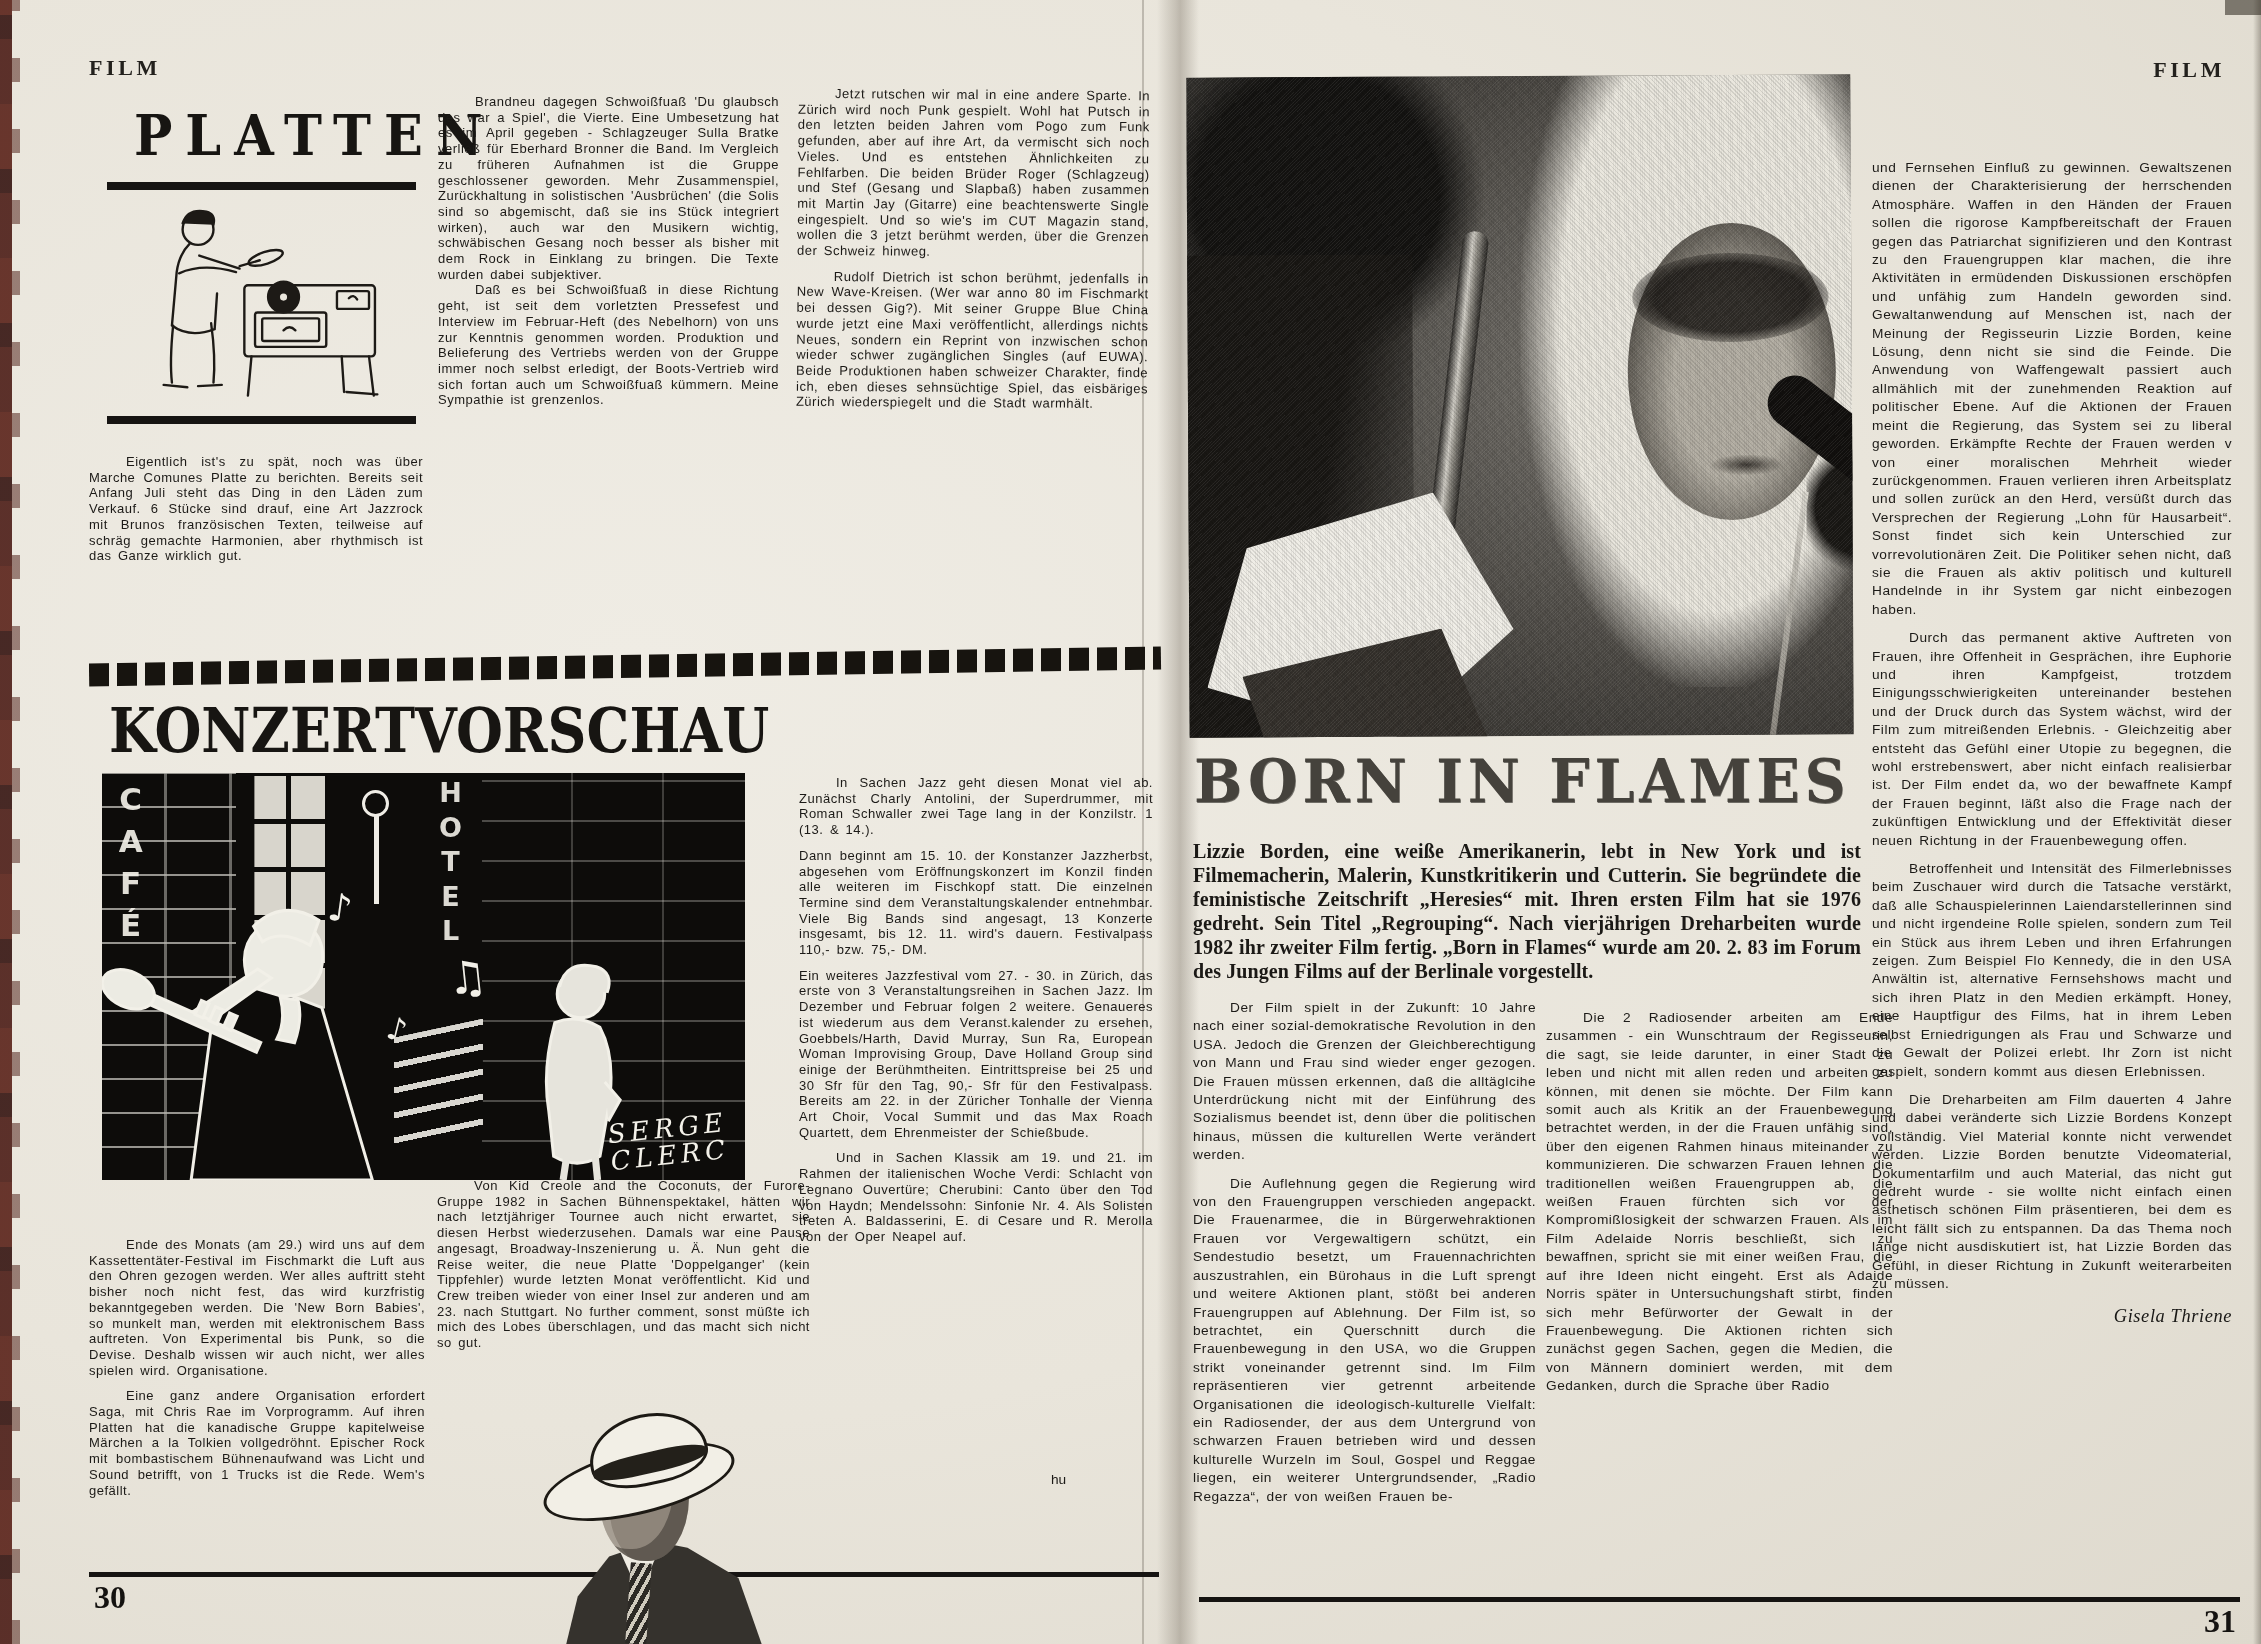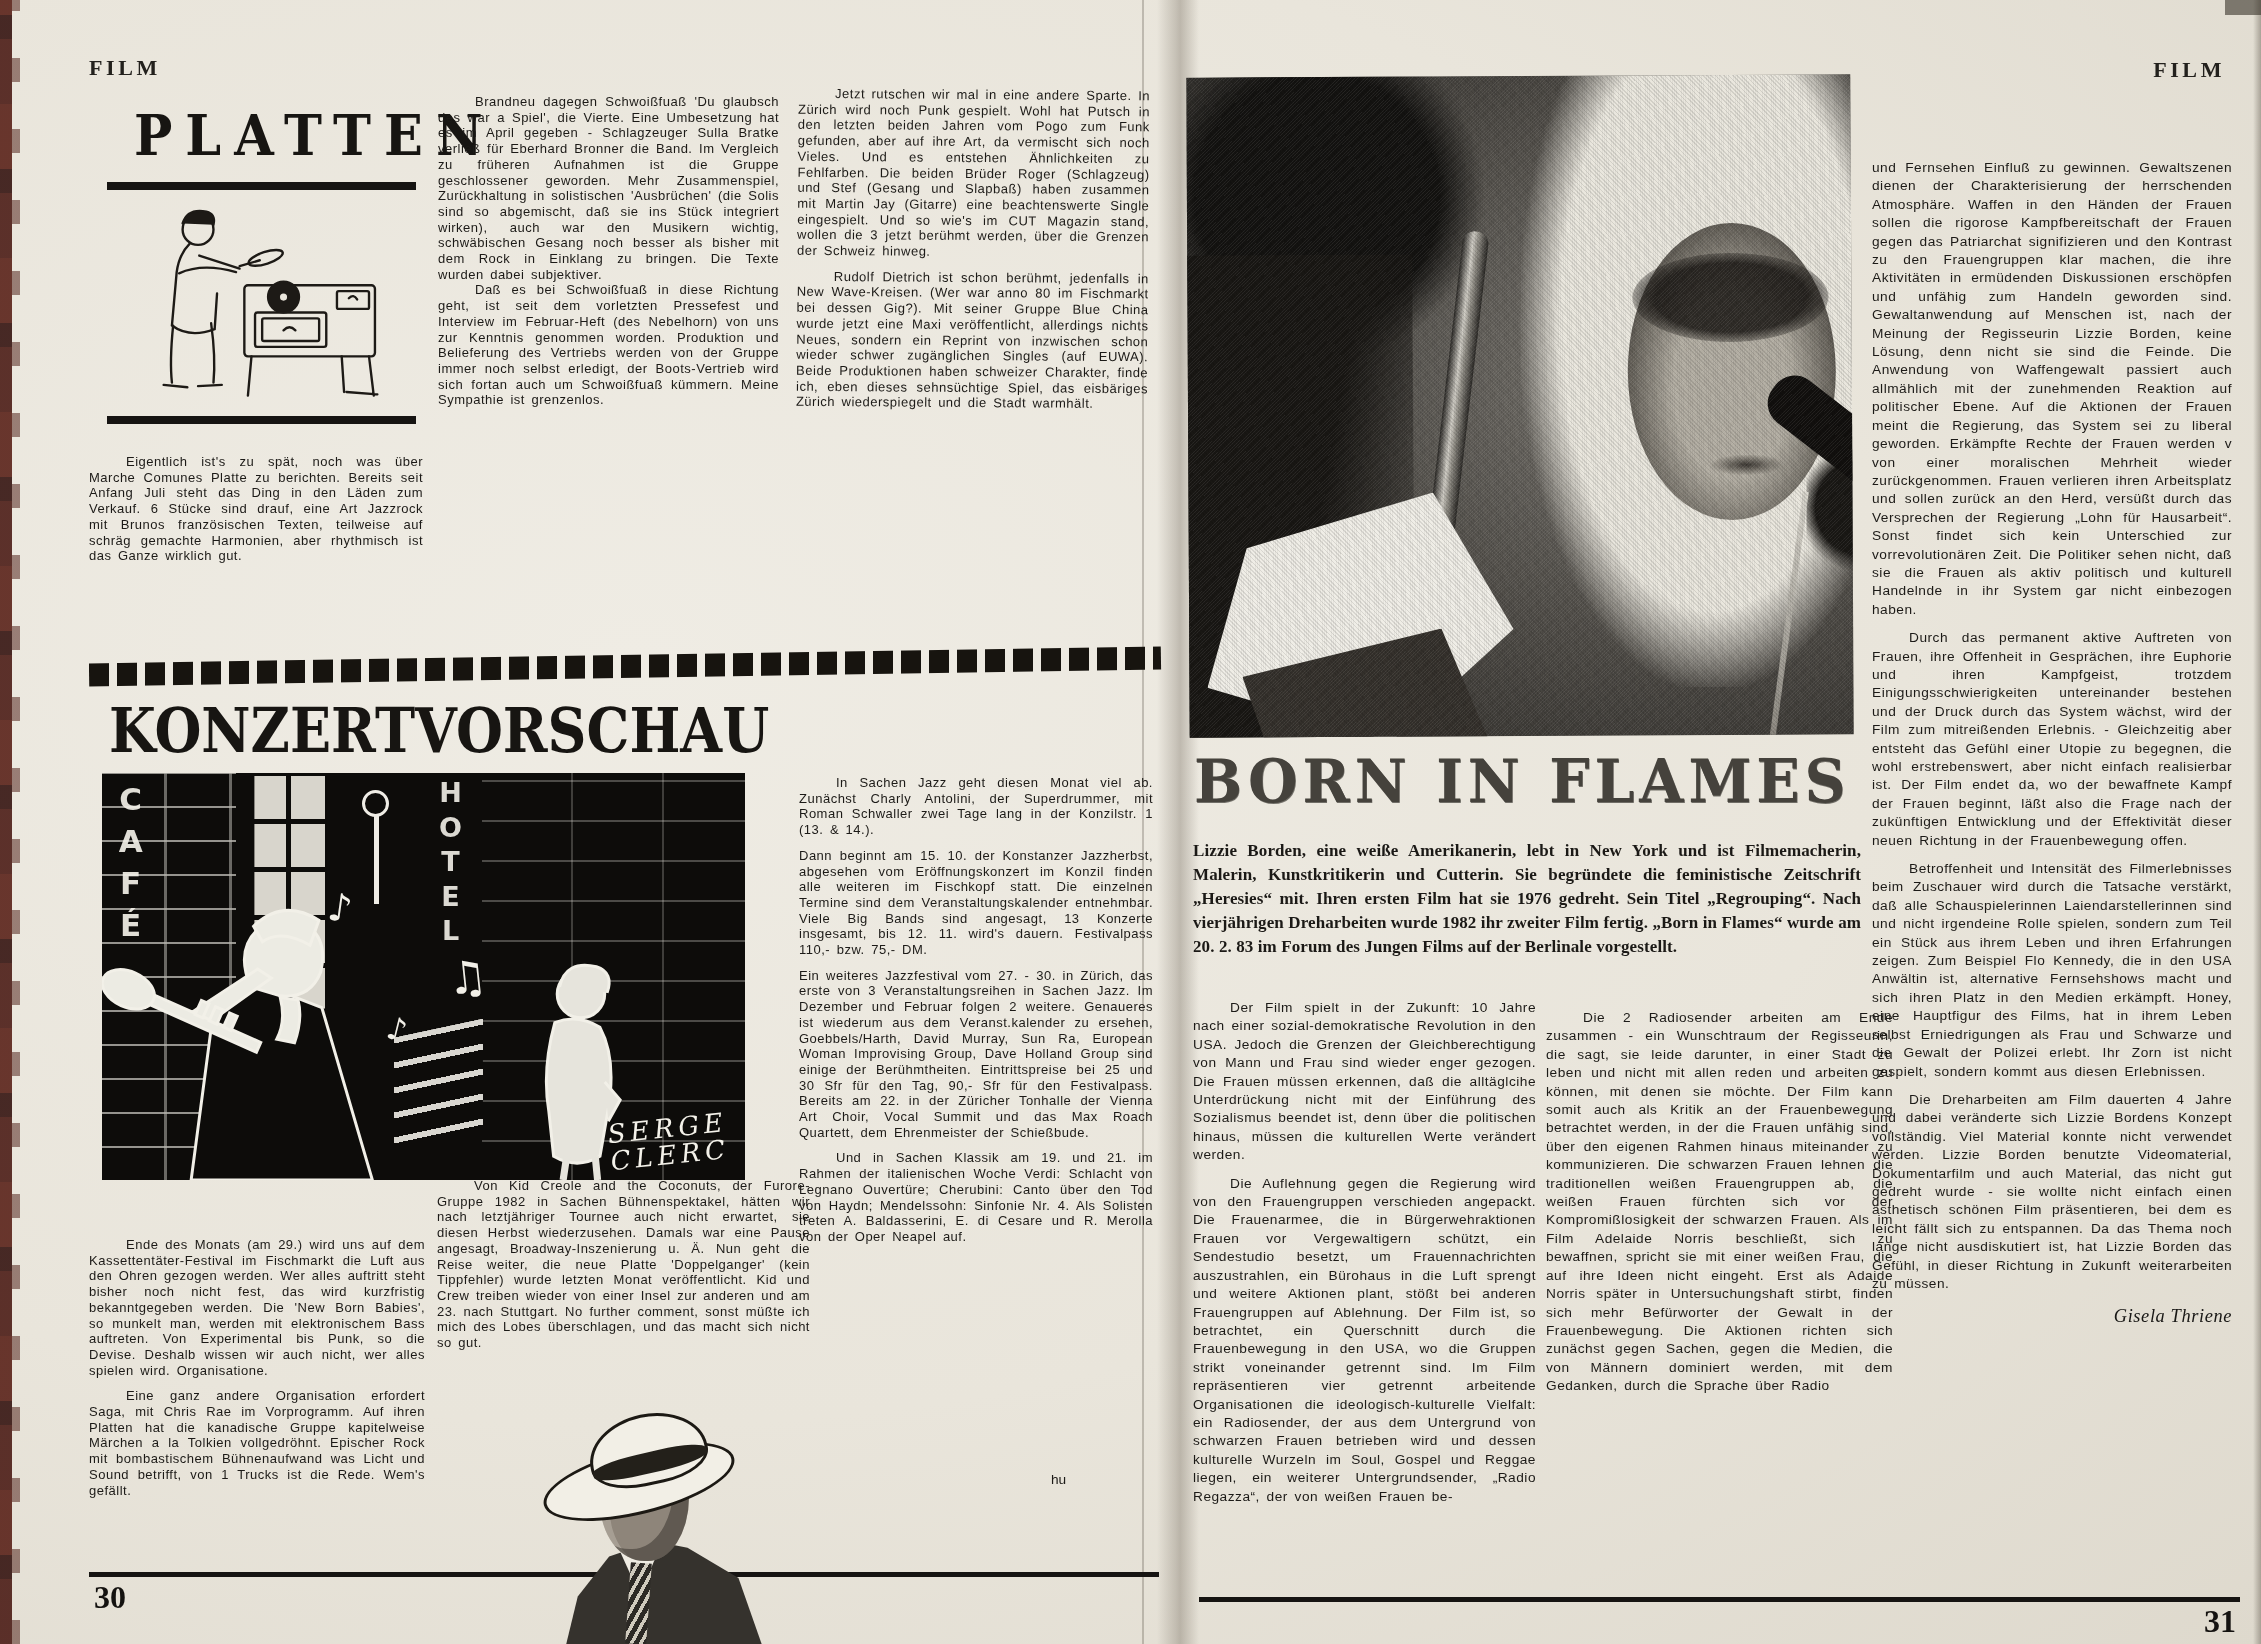--- a/index.html
+++ b/index.html
@@ -113,21 +113,21 @@
   .ph-paper2 { left:53px; top:552px; width:249px; height:119px; background:#35312c; clip-path:polygon(0 40%, 80% 0, 100% 100%, 10% 100%); }
   .ph-grain { inset:0; background:
       repeating-linear-gradient(45deg, rgba(0,0,0,.10) 0 1.2px, transparent 1.2px 3px),
       repeating-linear-gradient(-45deg, rgba(255,255,255,.07) 0 0.6px, transparent 0.6px 2.4px),
       repeating-linear-gradient(90deg, rgba(0,0,0,.05) 0 0.6px, transparent 0.6px 1.8px); }
 
   .born-title { position:absolute; left:1194px; top:747px; font-family:"DejaVu Serif", serif; font-weight:bold;
       font-size:57px; letter-spacing:4.8px; color:#45423c; transform:scaleY(1.05); white-space:nowrap;
       text-shadow:0.6px 0.6px 0 rgba(30,28,24,.6); }
   .intro { position:absolute; left:1193px; top:839px; width:668px; font-family:"Liberation Serif", serif;
-      font-weight:bold; font-size:17px; line-height:24px; text-align:justify; color:#1b1916; letter-spacing:0.1px; }
+      font-weight:bold; font-size:20px; line-height:24px; text-align:justify; color:#1b1916; letter-spacing:0.1px; }
   .col-r1 { left:1193px; top:999px; width:343px; }
   .col-r2 { left:1546px; top:999px; width:347px; }
   .col-r3 { left:1872px; top:159px; width:360px; }
   .author { text-align:right; font-family:"Liberation Serif", serif; font-style:italic; font-size:18.4px; margin-top:13px; letter-spacing:0.6px; }
   .bottom-rule-right { position:absolute; left:1199px; top:1597px; width:1041px; height:5.3px; background:#161412; }
   .pn-right { left:2168px; top:1603px; width:68px; text-align:right; }
 
   
   .col-l1 { left:89px; top:454px; width:334px; }
   .col-l2 { left:438px; top:94px; width:341px; }

